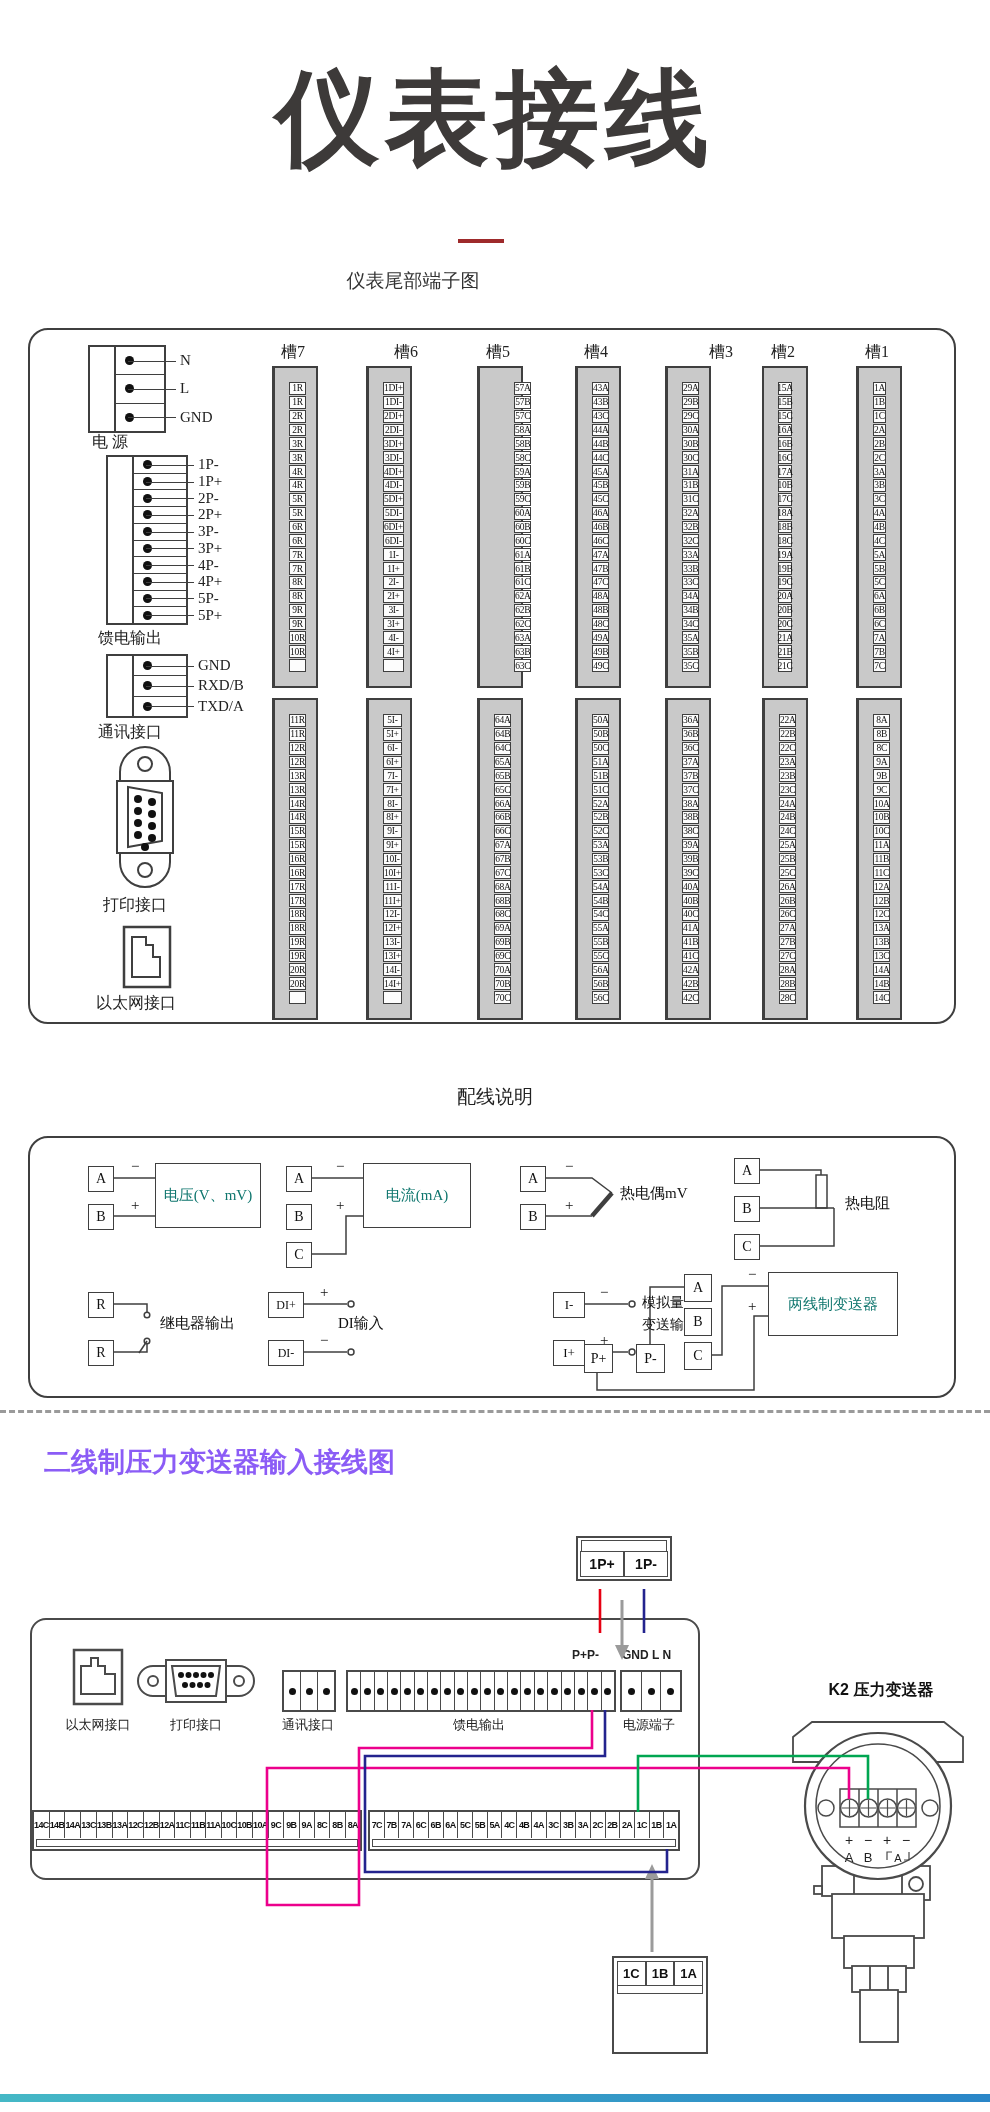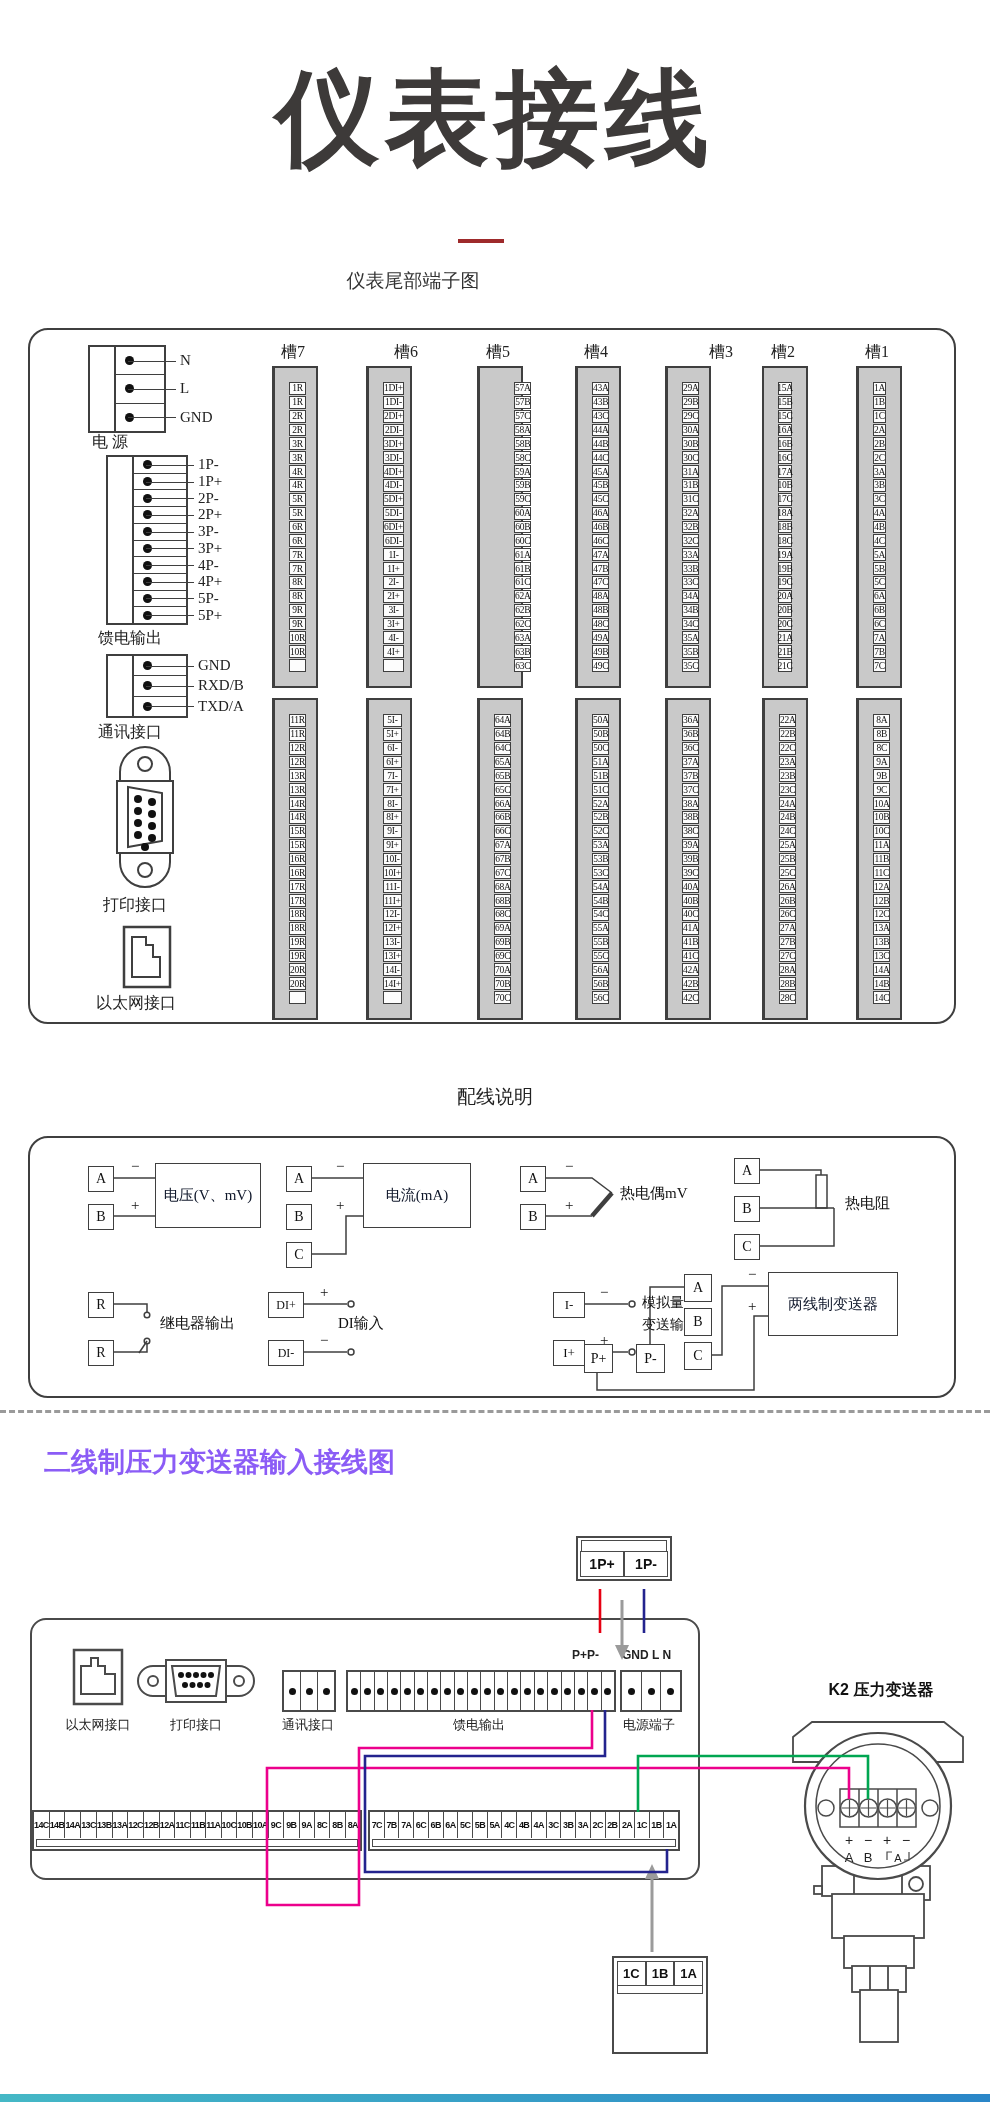--- a/index.html
+++ b/index.html
@@ -37,21 +37,21 @@
          font:9.5px "Liberation Serif","DejaVu Serif",serif;letter-spacing:-0.3px;color:#111;}
   .tcell:last-child{margin-bottom:0;}
   
   #wiring-title{top:1084px;left:0;width:990px;text-align:center;font-size:19px;
                 font-family:"Liberation Serif","DejaVu Serif",serif;color:#222;}
   .wbox{position:absolute;width:24px;height:24px;border:1.5px solid #3f3f3f;background:#fff;
         display:flex;align-items:center;justify-content:center;
         font:14px "Liberation Serif","DejaVu Serif",serif;color:#111;}
   .wlbl-box{position:absolute;border:1.5px solid #3f3f3f;background:#fff;display:flex;
             align-items:center;justify-content:center;
-            font:15px "Liberation Serif","DejaVu Serif",serif;color:#0f172a;}
+            font:15px "Liberation Serif","DejaVu Serif",serif;color:#0f766e;}
   .wtext{position:absolute;font:15px "Liberation Serif","DejaVu Serif",serif;color:#111;
          white-space:nowrap;}
   .wsign{position:absolute;font:15px "Liberation Serif","DejaVu Serif",serif;color:#111;}
   
   #dashed-divider{top:1410px;left:0;width:990px;border-top:3px dashed #9a9a9a;}
   #bottom-title{top:1444px;left:44px;font-size:27px;font-weight:bold;color:#8b5cf6;}
   
   .plabel{position:absolute;font:13px "Liberation Sans",sans-serif;color:#222;
           text-align:center;white-space:nowrap;}
   .tblock{position:absolute;display:flex;border:2px solid #4a4a4a;background:#fff;}

